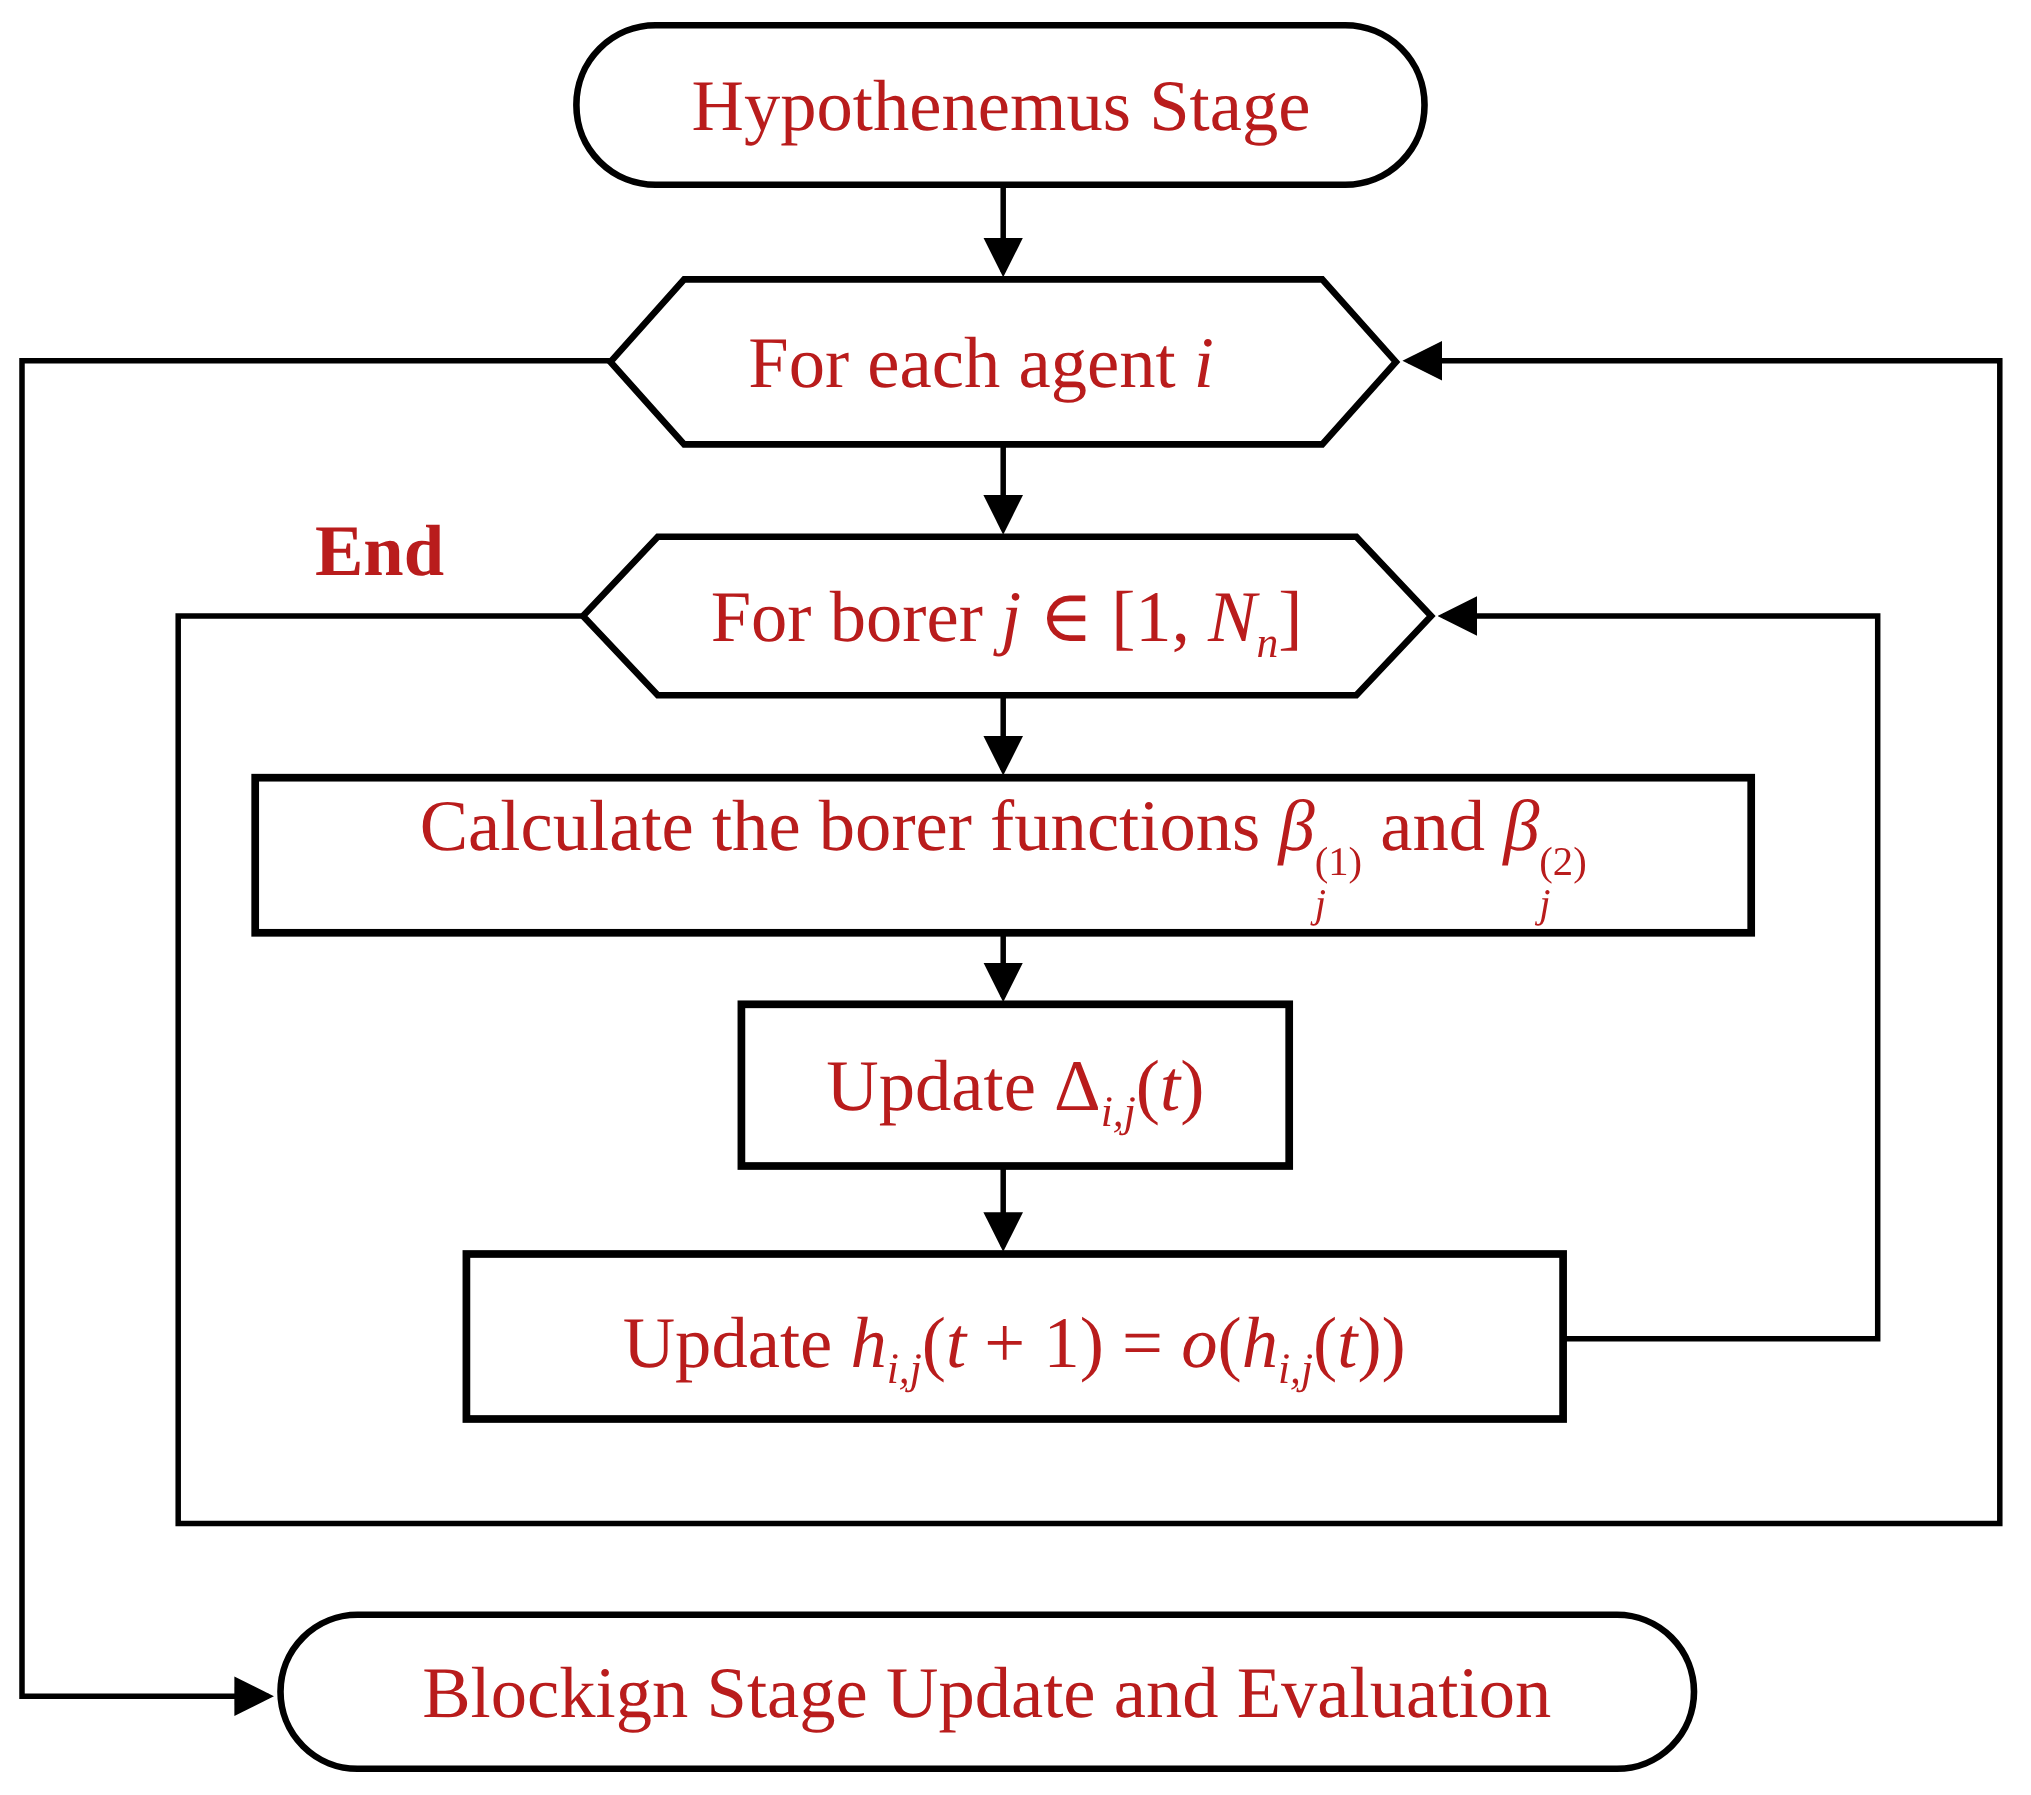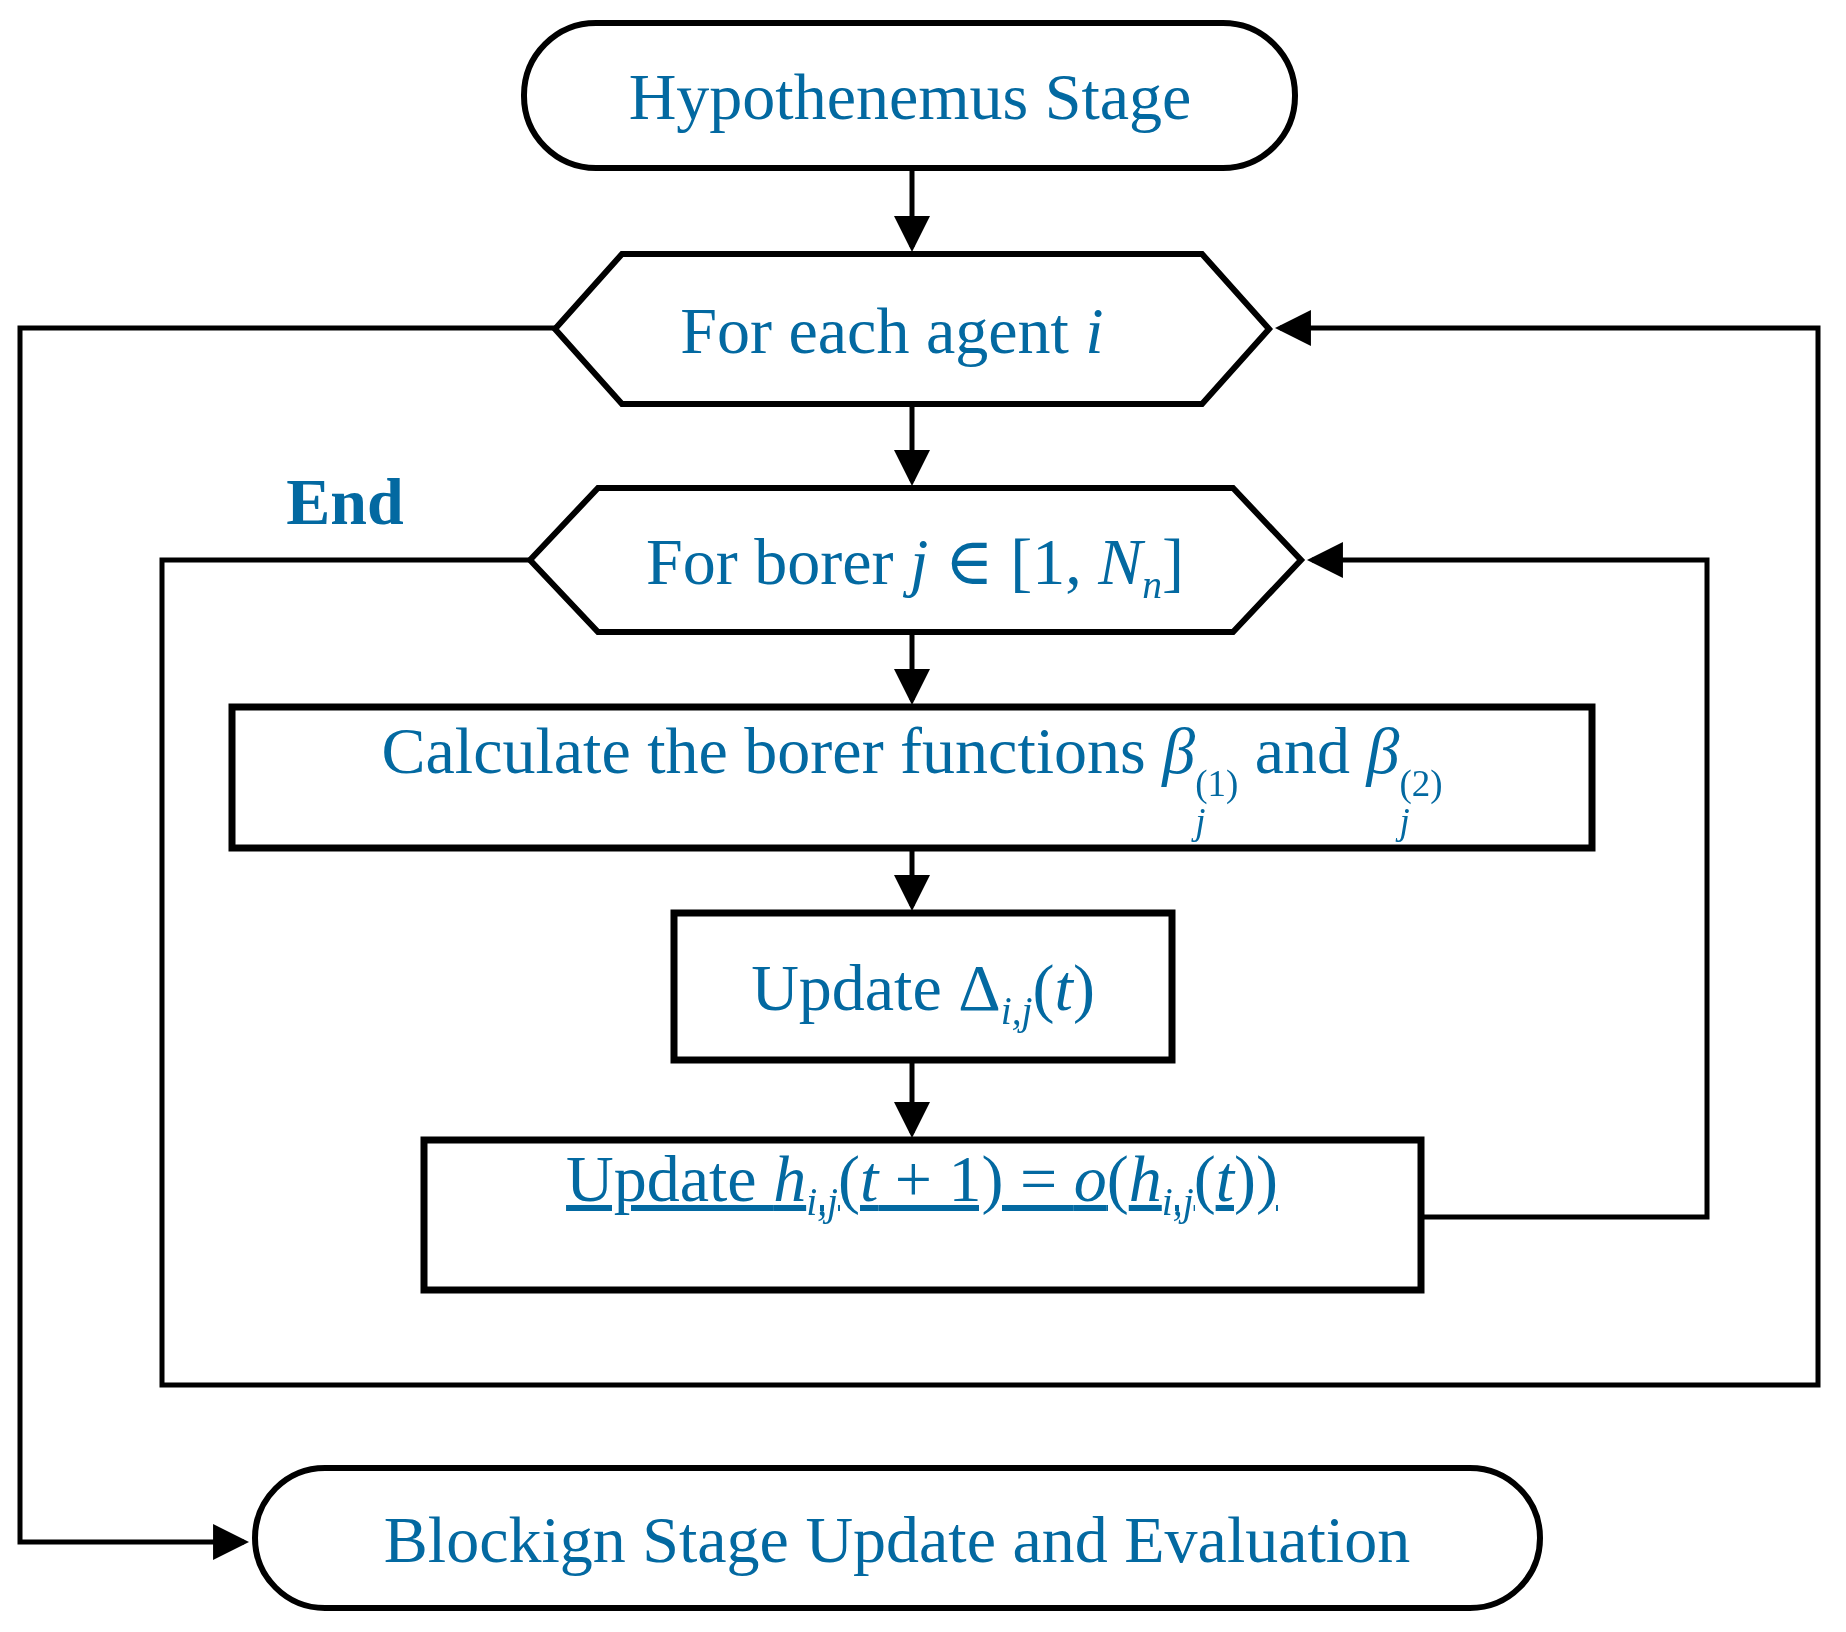--- a/index.html
+++ b/index.html
@@ -1,21 +1,21 @@
 <!DOCTYPE html>
 <html><head>
 <meta charset="utf-8">
 <style>
   html,body{margin:0;padding:0;background:#ffffff;}
   .canvas{
     position:relative;
     width:1846px;height:1632px;
     background:#ffffff;
     font-family:"Liberation Serif","DejaVu Serif",serif;
-    color:#0369a1;
+    color:#b91c1c;
     overflow:hidden;
   }
   .diagram-svg{position:absolute;left:0;top:0;}
   .lbl{
     position:absolute;
     transform:translate(-50%,-50%);
     white-space:nowrap;
     font-size:66px;
     line-height:1;
     text-align:center;
@@ -92,21 +92,21 @@
       </span><span> and </span><i>β</i><span class="supsub">
         <span class="sup">(2)</span>
         <span class="sub">j</span>
       </span>
   </div>
 
   <div class="lbl" style="left:923px;top:988px;text-align:right;">
     <span>Update </span><span>Δ</span><sub><i>i,j</i></sub><span>(</span><i>t</i><span>)</span>
   </div>
 
-  <div class="lbl" style="left:922px;top:1179px;text-decoration:underline;">
+  <div class="lbl" style="left:922px;top:1222px;">
     <span>Update </span><i>h</i><sub><i>i,j</i></sub><span>(</span><i>t</i><span> + 1) = </span><i>o</i><span>(</span><i>h</i><sub><i>i,j</i></sub><span>(</span><i>t</i><span>))</span>
   </div>
 
   <div class="lbl" style="left:345px;top:502px;font-weight:bold;">
     <span>End</span>
   </div>
 
   <div class="lbl" style="left:897px;top:1540px;">
     <span>Blockign Stage Update and Evaluation</span>
   </div>

